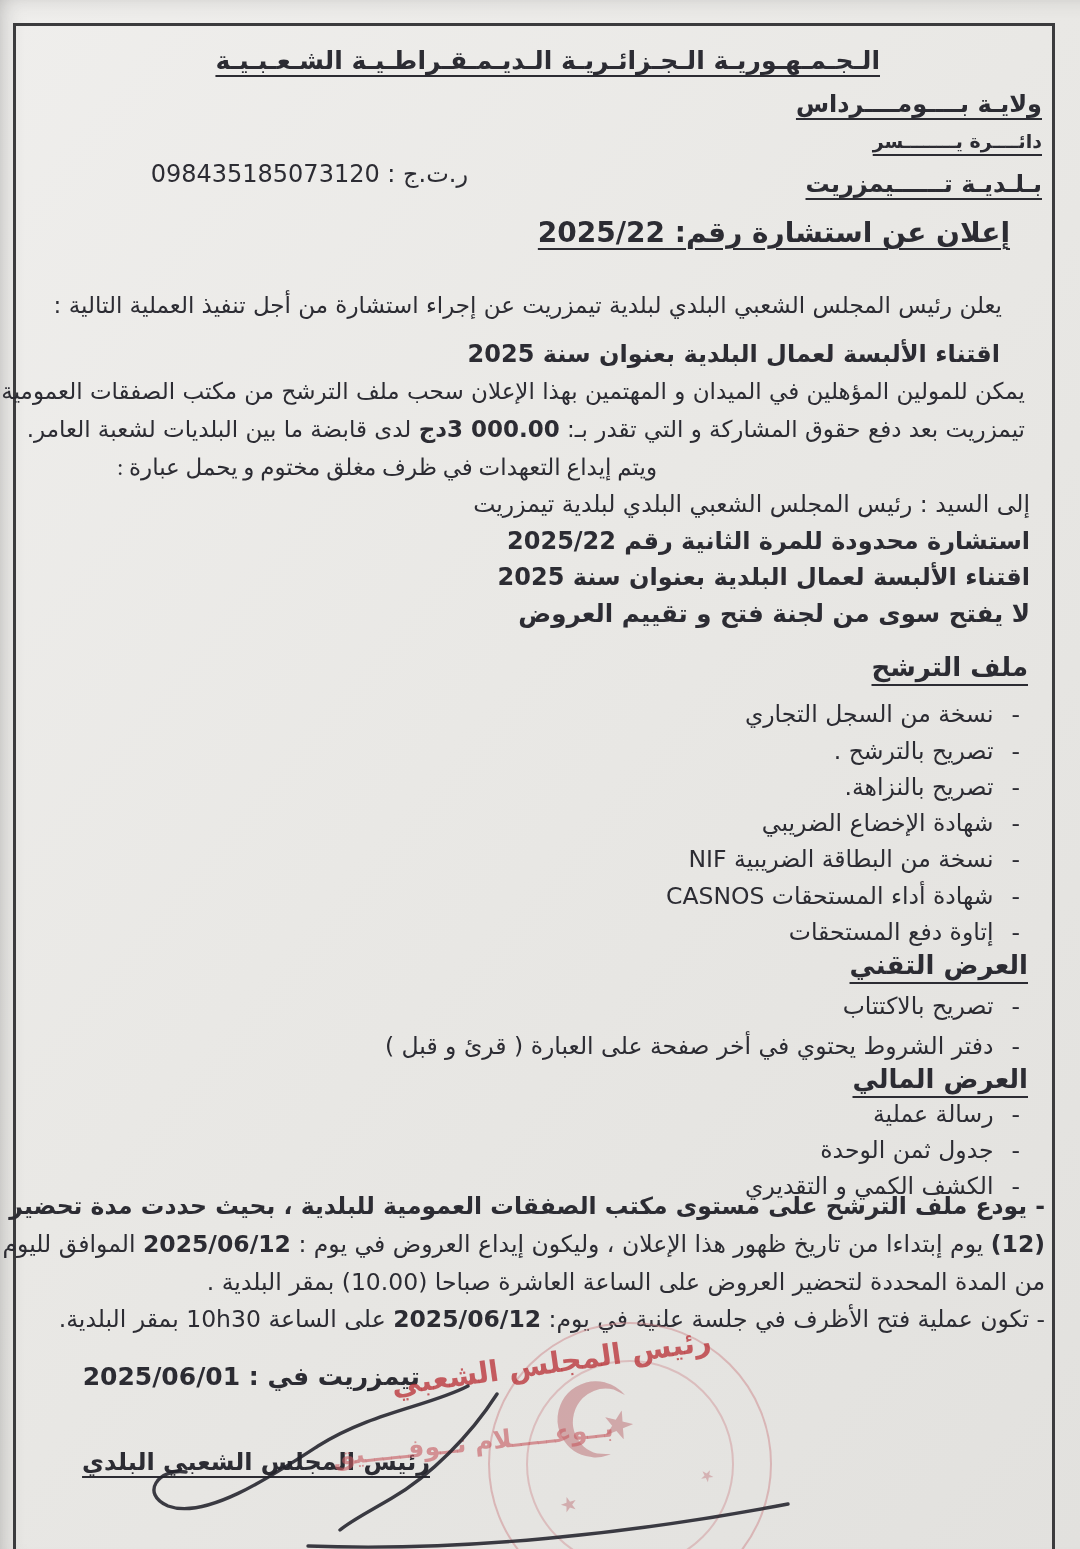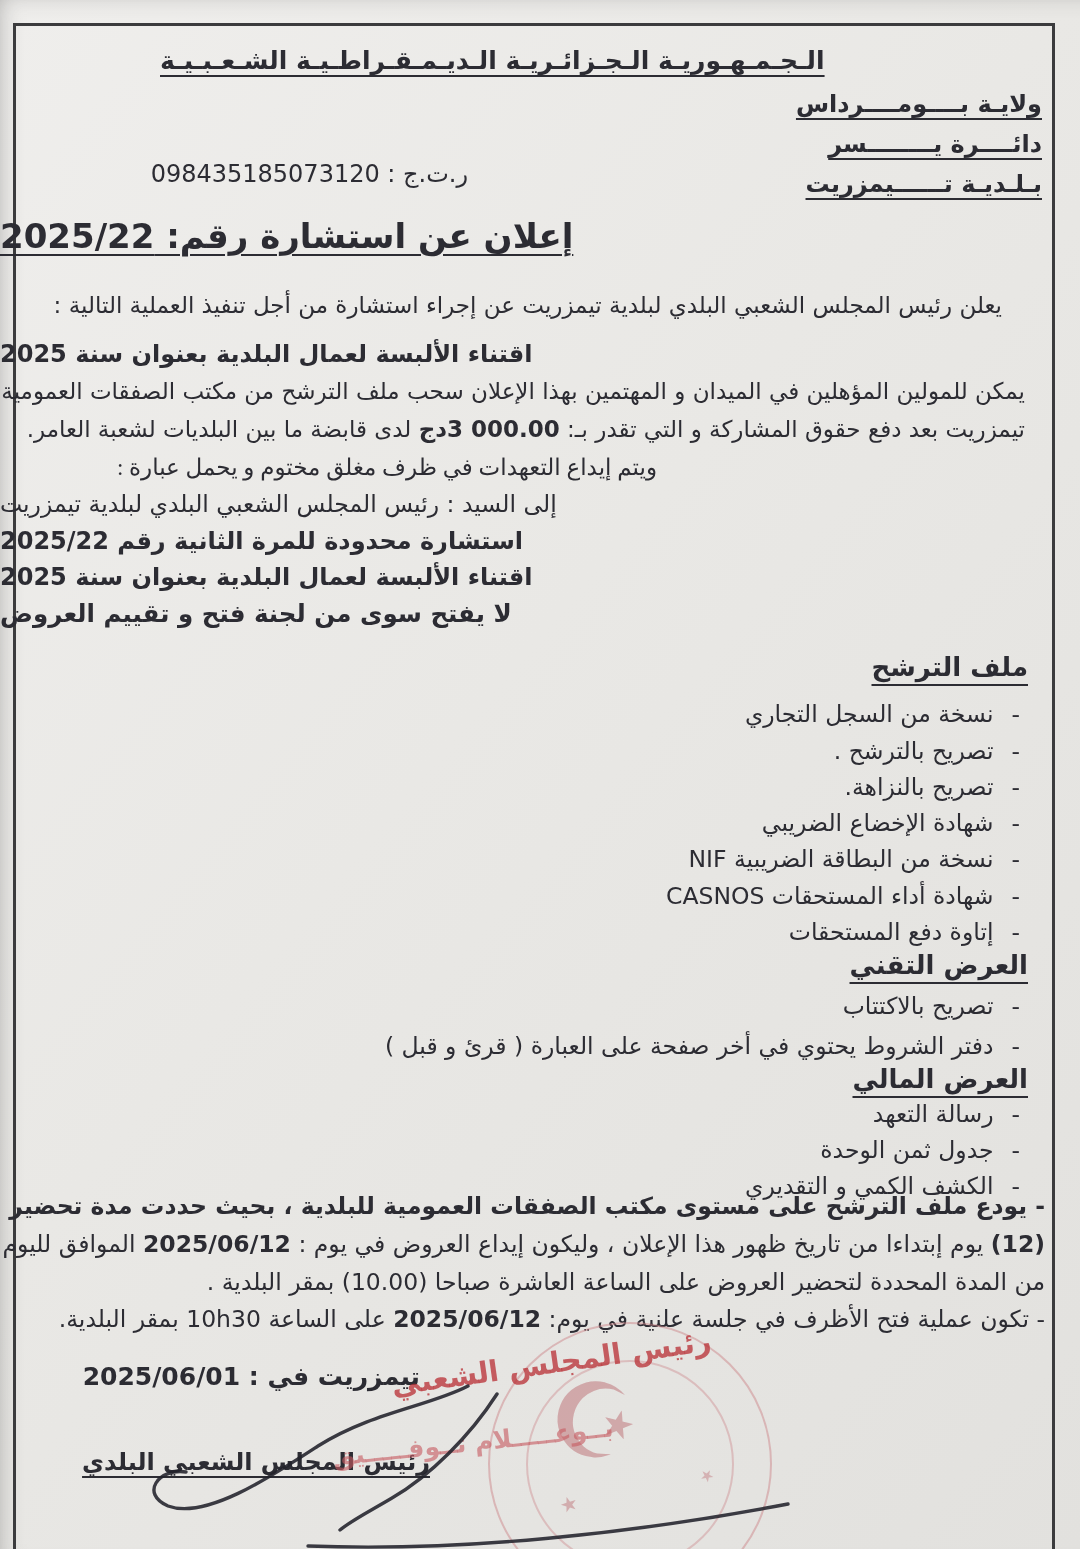--- a/index.html
+++ b/index.html
@@ -9,46 +9,46 @@
     font-family:"DejaVu Sans",sans-serif;color:#2c2c33;
     box-shadow:inset 14px 8px 26px -18px rgba(70,70,70,.45);
   }
   .frame{
     position:absolute;left:13px;top:23px;width:1042px;height:1530px;
     box-sizing:border-box;border:3px solid #3b3b3d;border-bottom:none;
   }
   .t{position:absolute;direction:rtl;white-space:nowrap;}
   .b{font-weight:bold;}
   .u{text-decoration:underline;text-underline-offset:6px;text-decoration-thickness:2px;}
-  .center{text-align:left;}
+  .center{text-align:right;}
   .hd{font-weight:bold;font-size:26px;text-decoration:underline;text-underline-offset:8px;text-decoration-thickness:2px;}
   .li{position:absolute;direction:rtl;font-size:23.5px;white-space:nowrap;}
   .dash{display:inline-block;margin-left:18px;}
   .amount{direction:ltr;unicode-bidi:isolate;font-weight:bold;}
   .stamp-red{
     position:absolute;direction:rtl;white-space:nowrap;font-weight:bold;
     color:rgba(186,52,58,.78);
   }
   .seal-ring{position:absolute;border-radius:50%;pointer-events:none;}
   .sig-svg{position:absolute;left:0;top:0;pointer-events:none;}
 </style>
 </head>
 <body>
 
 <div class="page">
 
   <div class="frame"></div>
 
   <div class="t u center" style="left:160px;top:46px;width:720px;font-size:25px;font-weight:600;">الـجـمـهـوريـة الـجـزائـريـة الـديـمـقـراطـيـة الشـعـبـيـة</div>
   <div class="t u" style="right:38px;top:90px;font-size:24px;font-weight:600;">ولايـة بــــومــــرداس</div>
-  <div class="t u" style="right:38px;top:130px;font-size:24px;font-weight:600;">دائــــرة يــــــــسر</div>
+  <div class="t u" style="right:38px;top:130px;font-size:19px;font-weight:600;">دائــــرة يــــــــسر</div>
   <div class="t u" style="right:38px;top:170px;font-size:24px;font-weight:600;">بـلـديـة تــــــيمزريت</div>
   <div class="t" style="right:612px;top:160px;font-size:24px;">ر.ت.ج : 098435185073120</div>
 
-  <div class="t b u center" style="left:0;top:216px;width:1010px;font-size:34px;">إعلان عن استشارة رقم: 2025/22</div>
+  <div class="t b u center" style="left:0;top:216px;width:1010px;font-size:28px;">إعلان عن استشارة رقم: 2025/22</div>
 
   <div class="t" style="right:78px;top:292px;font-size:23px;margin-left:20px;">يعلن  رئيس المجلس الشعبي البلدي لبلدية تيمزريت عن إجراء استشارة من أجل تنفيذ العملية التالية :</div>
 
   <div class="t b center" style="left:0;top:340px;width:1000px;font-size:24px;">اقتناء الألبسة لعمال البلدية بعنوان سنة 2025</div>
 
   <div class="t" style="right:55px;top:378px;font-size:23px;">يمكن للمولين المؤهلين في الميدان و المهتمين  بهذا الإعلان سحب ملف الترشح من مكتب الصفقات العمومية لبلدية</div>
   <div class="t" style="right:55px;top:416px;font-size:23px;">
     <span>تيمزريت  بعد دفع حقوق المشاركة و التي تقدر بـ:  </span><span class="amount">3 000.00</span><span class="b">دج</span><span>  لدى قابضة ما بين البلديات لشعبة العامر.</span>
   </div>
   <div class="t" style="right:423px;top:454px;font-size:23px;font-family:Liberation Serif, serif;">ويتم إيداع التعهدات  في ظرف مغلق مختوم و يحمل  عبارة :</div>
@@ -65,21 +65,21 @@
   <div class="li" style="right:60px;top:809px;"><span class="dash">-</span><span>شهادة الإخضاع الضريبي</span></div>
   <div class="li" style="right:60px;top:845px;"><span class="dash">-</span><span>نسخة من البطاقة الضريبية  NIF</span></div>
   <div class="li" style="right:60px;top:882px;"><span class="dash">-</span><span>شهادة أداء المستحقات   CASNOS</span></div>
   <div class="li" style="right:60px;top:918px;"><span class="dash">-</span><span>إتاوة دفع المستحقات</span></div>
 
   <div class="t hd" style="right:52px;top:950px;">العرض التقني</div>
   <div class="li" style="right:60px;top:992px;"><span class="dash">-</span><span>تصريح بالاكتتاب</span></div>
   <div class="li" style="right:60px;top:1032px;"><span class="dash">-</span><span>دفتر الشروط يحتوي في أخر صفحة على العبارة ( قرئ و قبل )</span></div>
 
   <div class="t hd" style="right:52px;top:1064px;">العرض المالي</div>
-  <div class="li" style="right:60px;top:1100px;"><span class="dash">-</span><span>رسالة التعهد</span></div>
+  <div class="li" style="right:60px;top:1100px;"><span class="dash">-</span><span>رسالة عملية</span></div>
   <div class="li" style="right:60px;top:1136px;"><span class="dash">-</span><span>جدول ثمن الوحدة</span></div>
   <div class="li" style="right:60px;top:1172px;"><span class="dash">-</span><span>الكشف الكمي و التقديري</span></div>
 
   <div class="t b" style="right:35px;top:1192px;font-size:23.5px;">- يودع  ملف الترشح على مستوى مكتب  الصفقات العمومية للبلدية ، بحيث حددت  مدة تحضير العروض بإثنتي عشر</div>
   <div class="t" style="right:35px;top:1230px;font-size:23.5px;">
     <span class="b">(12)</span><span> يوم إبتداءا من تاريخ ظهور هذا الإعلان ، وليكون إيداع العروض في يوم : </span><span class="b">2025/06/12</span><span> الموافق لليوم الأخير</span>
   </div>
   <div class="t" style="right:35px;top:1268px;font-size:23.5px;">من المدة المحددة لتحضير العروض على الساعة العاشرة  صباحا (10.00) بمقر البلدية .</div>
   <div class="t" style="right:35px;top:1305px;font-size:23.5px;">
     <span>- تكون عملية  فتح الأظرف في جلسة علنية في يوم: </span><span class="b">2025/06/12</span><span> على الساعة 10h30 بمقر البلدية.</span>

